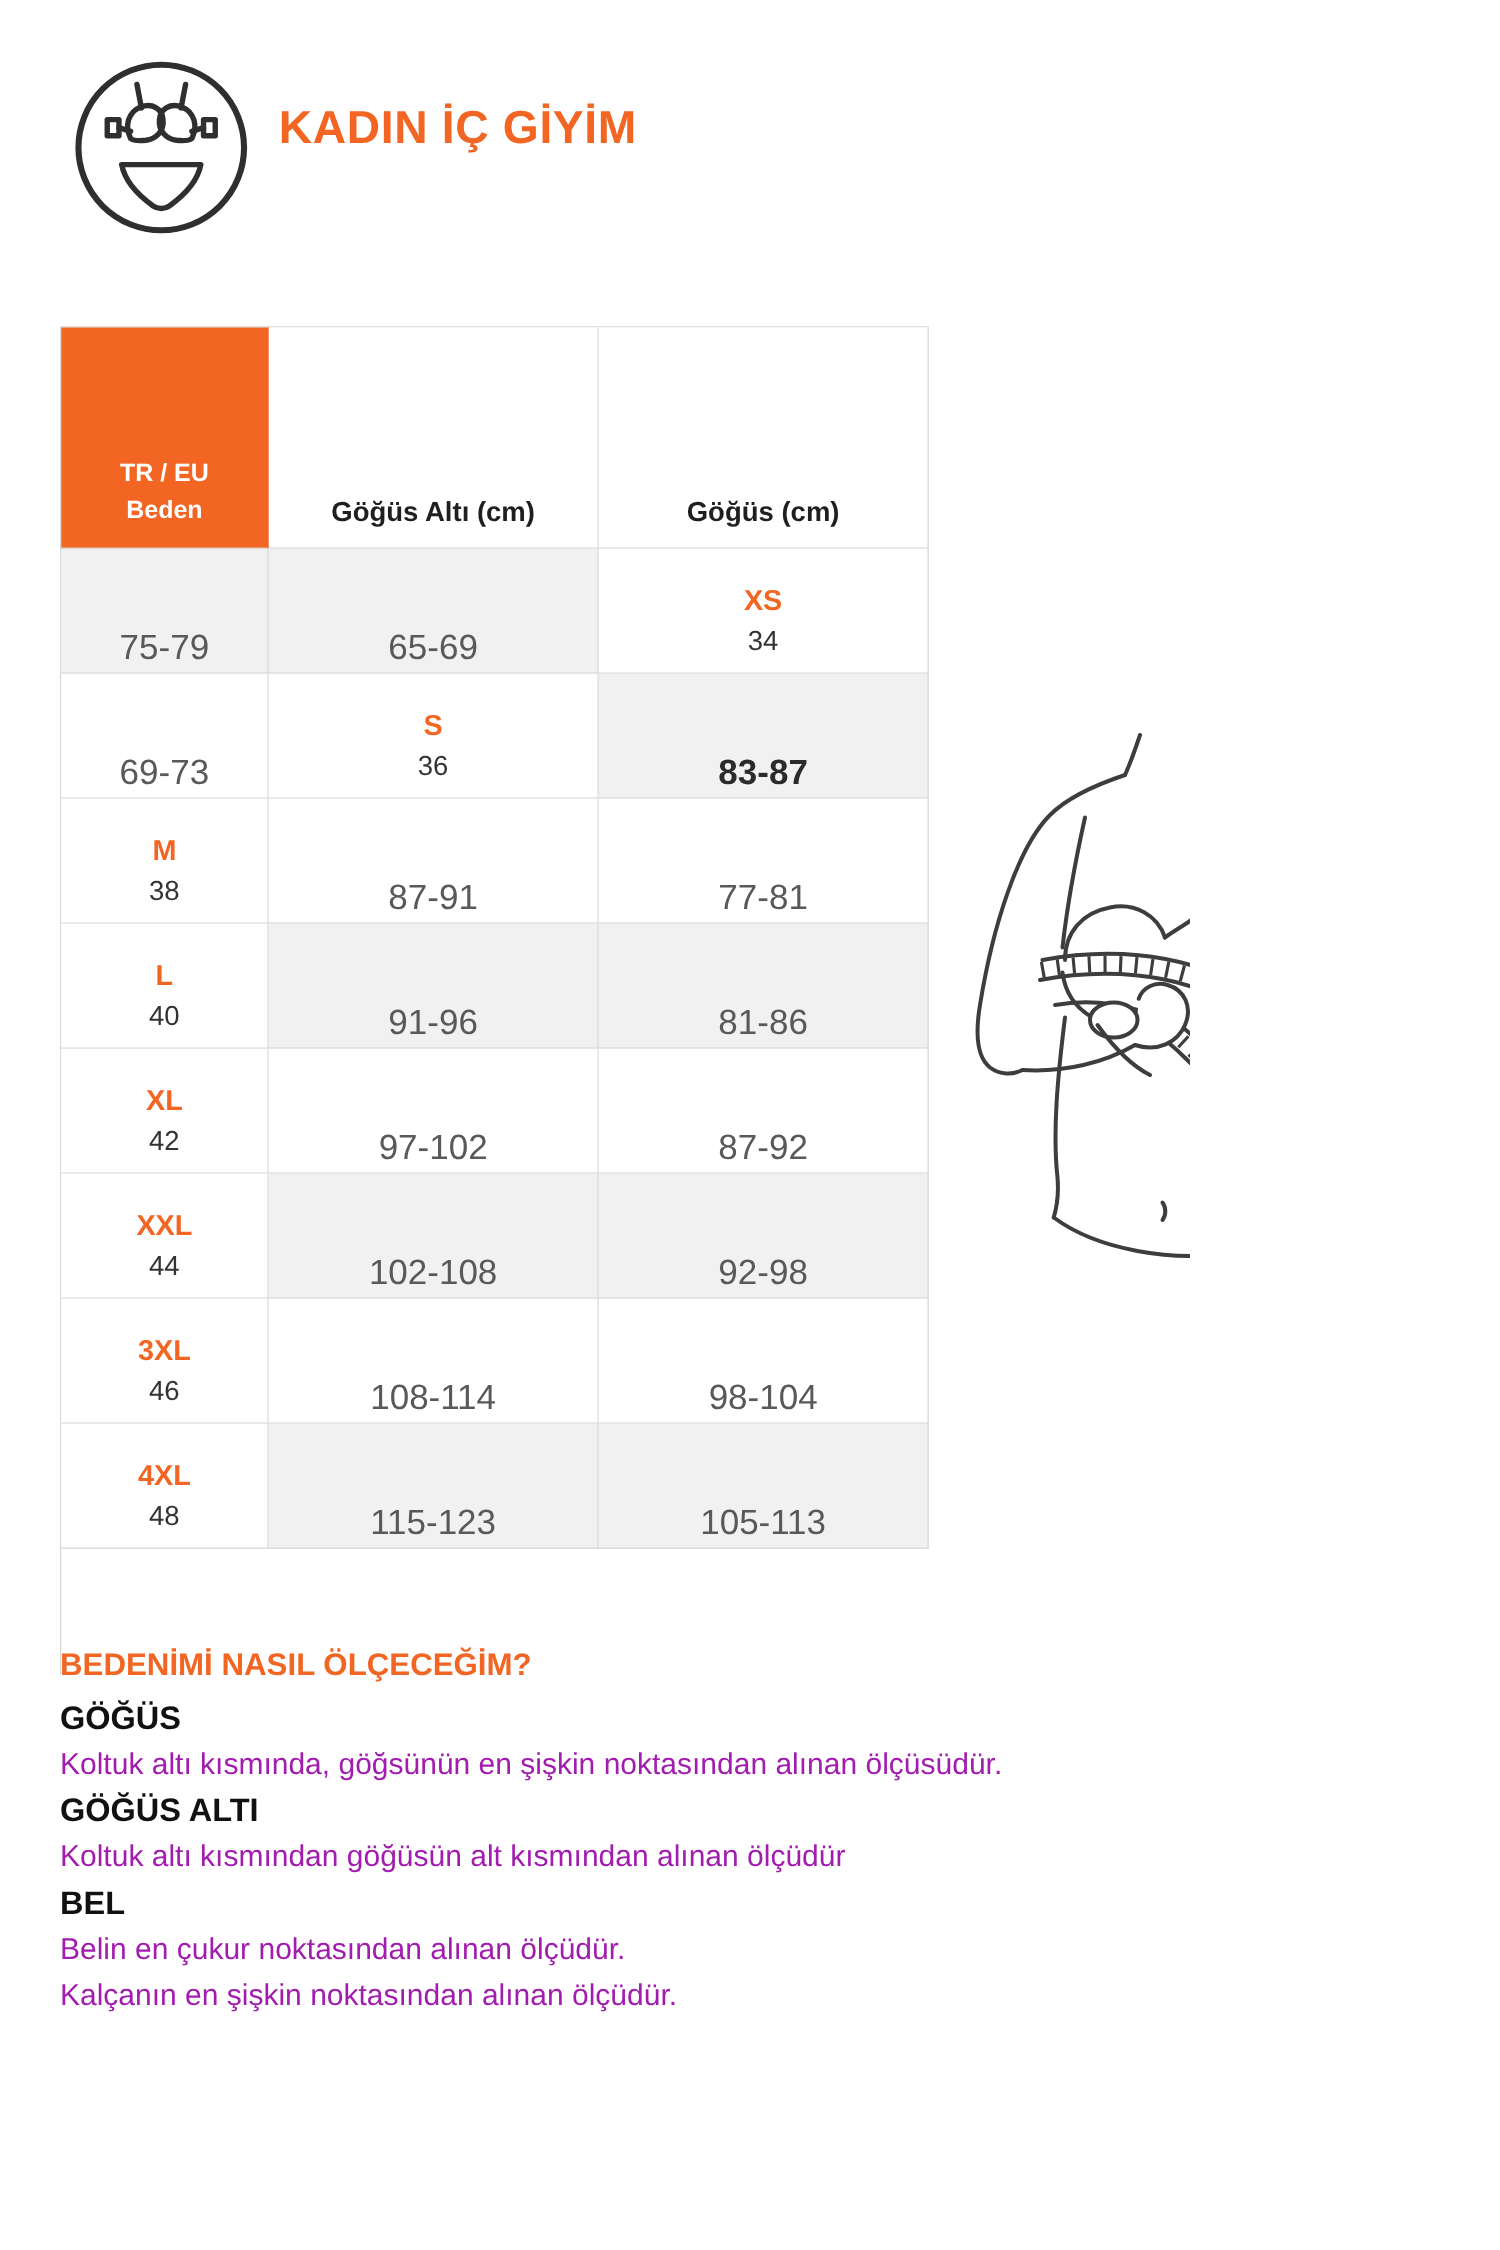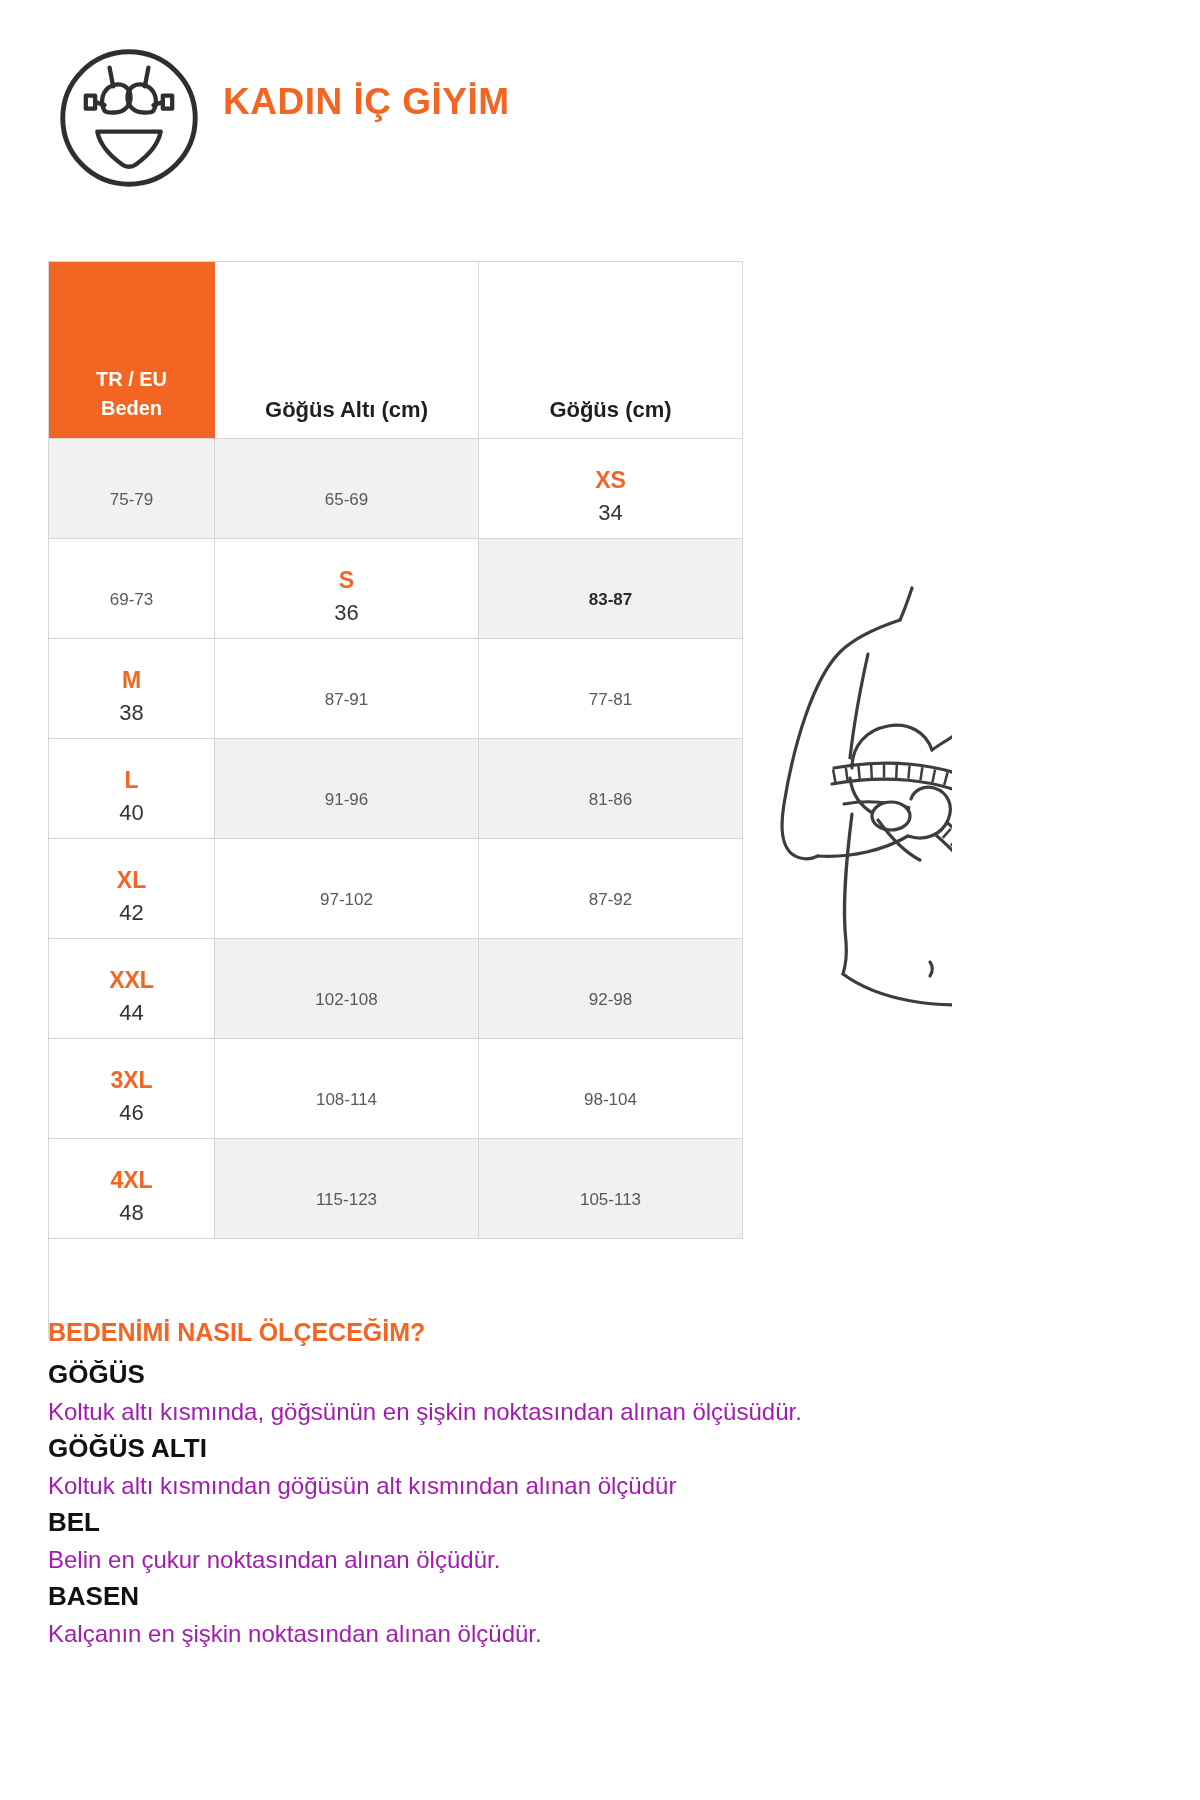--- a/index.html
+++ b/index.html
@@ -21,21 +21,21 @@
   .cell{border-right:1px solid #d6d6d6;border-bottom:1px solid #d6d6d6;
         display:flex;flex-direction:column;justify-content:flex-end;align-items:center;
         box-sizing:border-box;background:#fff;}
   .cell.shaded{background:#f1f1f2;}
   .hcell{font-weight:bold;color:#1f1f1f;font-size:22px;padding-bottom:15px;}
   .hcell.orange{background:#F26522;color:#ffffff;font-size:20px;line-height:29px;
                 border-right:1px solid #F26522;border-bottom:1px solid #d6d6d6;}
   .c1 .code{color:#F26522;font-weight:bold;font-size:23px;line-height:33px;}
   .c1 .num{color:#333333;font-size:22px;line-height:31px;}
   .c1{padding-bottom:10px;}
-  .val{padding-bottom:28px;font-size:17px;color:#58595B;}
+  .val{padding-bottom:4px;font-size:28px;color:#58595B;}
 
   
   .figure{position:absolute;left:748px;top:562px;width:424px;height:472px;}
 
   
   .guide{position:absolute;left:48px;top:1314px;width:1100px;}
   .guide p{margin:0;}
   .guide-title{color:#F26522;font-weight:bold;font-size:25px;line-height:36px;margin-bottom:6px !important;}
   .guide-label{color:#111111;font-weight:bold;font-size:26px;line-height:37px;}
   .guide-desc{color:#a21caf;font-size:24px;line-height:37px;}
@@ -223,17 +223,16 @@
 
   <section class="guide" id="guideSection">
     <p class="guide-title">BEDENİMİ NASIL ÖLÇECEĞİM?</p>
 
   <p class="guide-label">GÖĞÜS</p>
       <p class="guide-desc">Koltuk altı kısmında, göğsünün en şişkin noktasından alınan ölçüsüdür.</p>
       <p class="guide-label">GÖĞÜS ALTI</p>
       <p class="guide-desc">Koltuk altı kısmından göğüsün alt kısmından alınan ölçüdür</p>
       <p class="guide-label">BEL</p>
       <p class="guide-desc">Belin en çukur noktasından alınan ölçüdür.</p>
-      <p class="guide-label">BASEN</p>
       <p class="guide-desc">Kalçanın en şişkin noktasından alınan ölçüdür.</p>
     </section>
 
 </div>
 
 </body></html>

